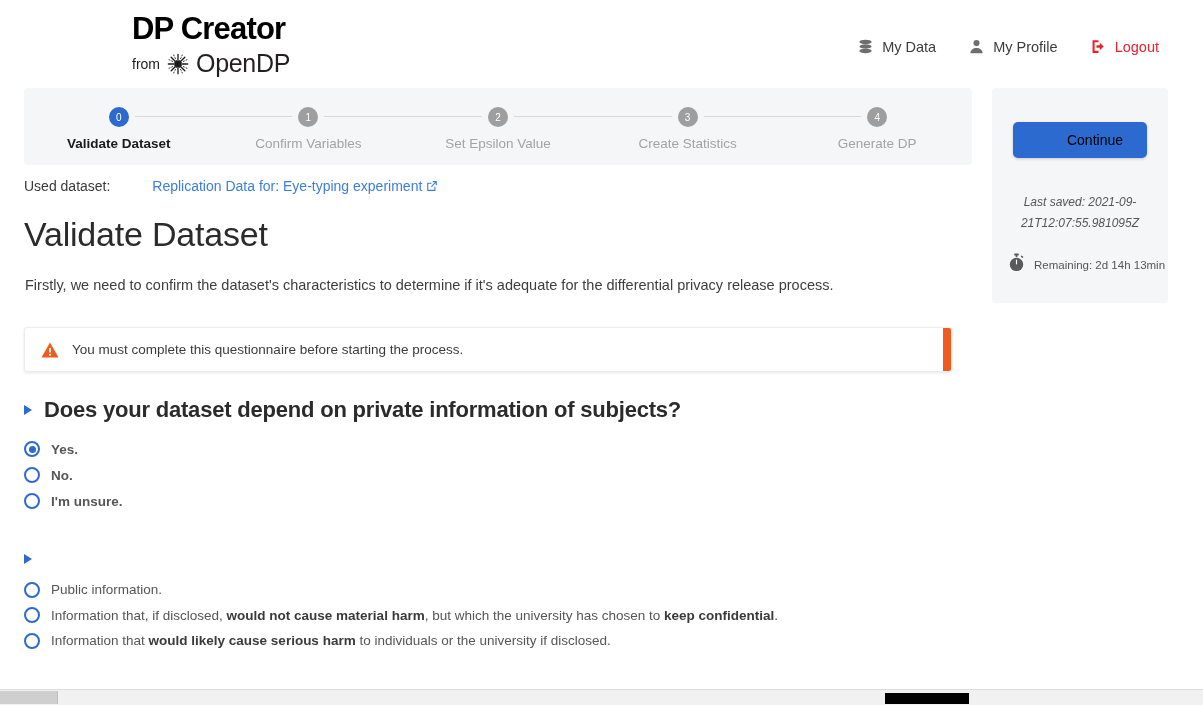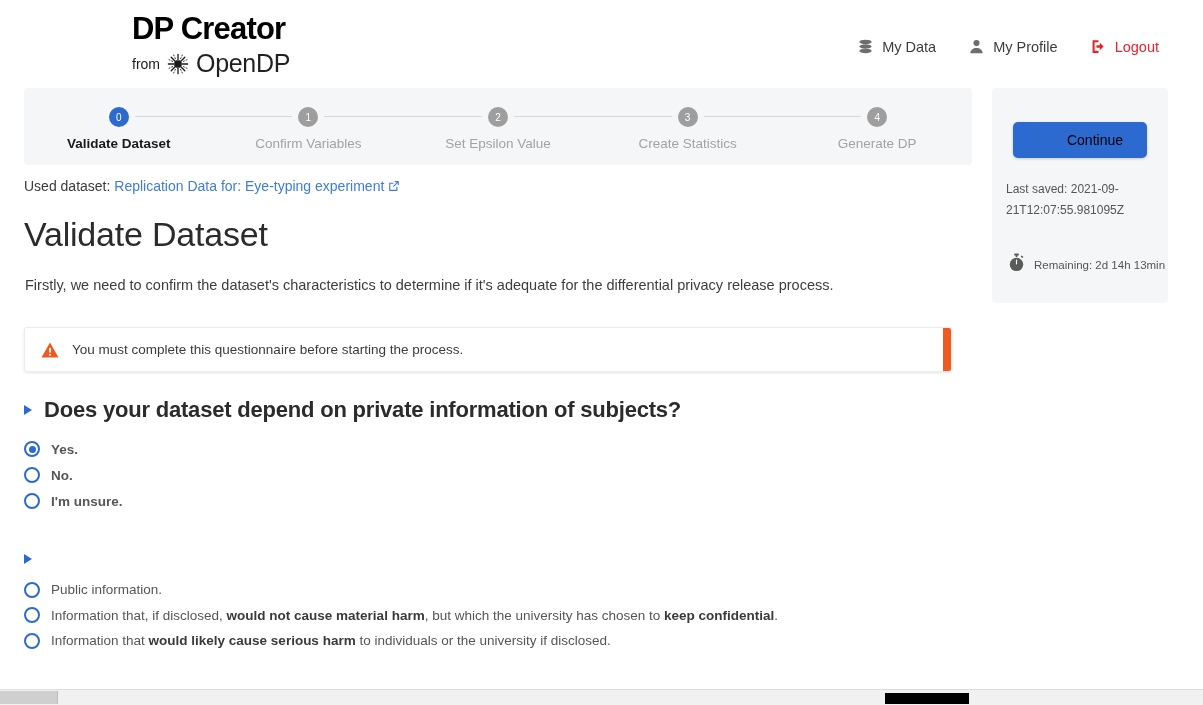--- a/index.html
+++ b/index.html
@@ -123,20 +123,21 @@
   .main { position: absolute; left: 0; top: 165px; width: 990px; }
   .used-dataset {
     position: absolute; left: 24px; top: 13px;
     font-size: 14px; color: #3a3a3a;
     white-space: nowrap;
   }
   .used-dataset a {
     color: #3d7ddd;
     text-decoration: none;
     cursor: pointer;
+    margin-left: 38px;
   }
   .ext-ico {
     width: 12px; height: 12px;
     display: inline-block;
     vertical-align: -1px;
     margin-left: 4px;
   }
   .page-title {
     position: absolute; left: 24px; top: 50px;
     font-size: 34px;
@@ -239,25 +240,27 @@
     border: none;
     border-radius: 5px;
     color: #000000;
     font-size: 14px;
     font-family: "Liberation Sans", sans-serif;
     cursor: pointer;
     box-shadow: 0 1px 3px rgba(0,0,0,0.18);
     padding-left: 36px;
   }
   .last-saved {
-    position: absolute; left: 14px; top: 91px;
+    position: absolute; left: 14px; top: 104px;
     width: 148px;
+    text-align: center;
     font-size: 12px;
     color: #555555;
     line-height: 21px;
+    font-style: italic;
   }
   .remaining-row {
     position: absolute; left: 16px; top: 165px;
     display: flex; align-items: center; gap: 9px;
   }
   .timer-ico { width: 17px; height: 19px; flex: none; }
   .remaining-text { font-size: 11.5px; color: #555555; white-space: nowrap; }
 
   
   .hscrollbar {

